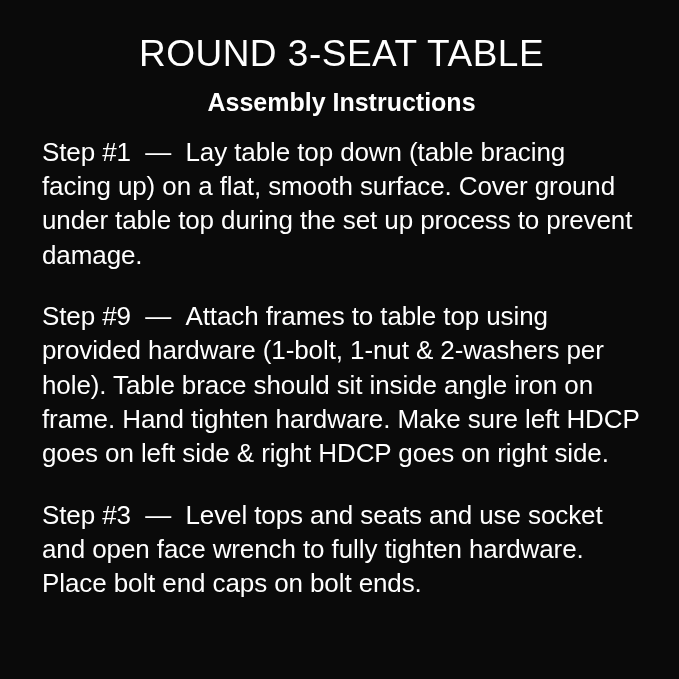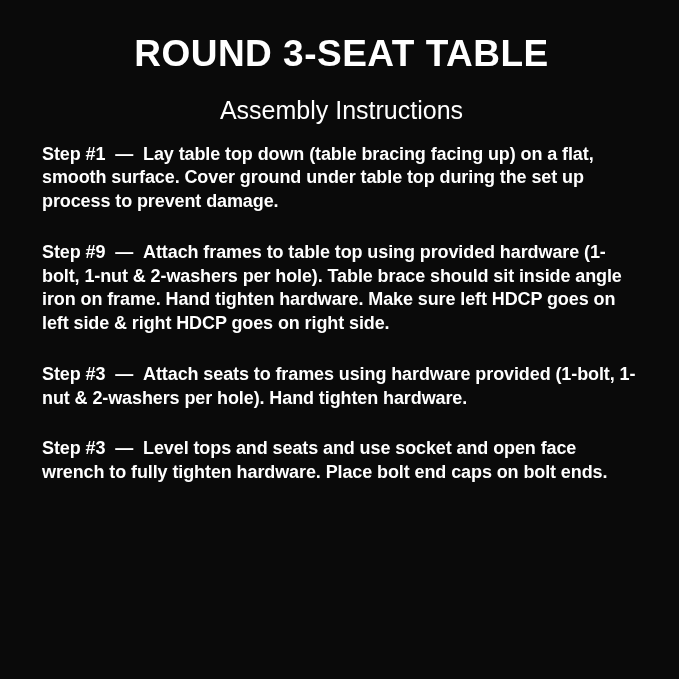--- a/index.html
+++ b/index.html
@@ -21,34 +21,34 @@
     background: #0a0a0a;
     color: #ffffff;
     padding: 34px 38px 20px 42px;
   }
   .header {
     text-align: center;
     margin-bottom: 18px;
   }
   .title {
     font-size: 37px;
-    font-weight: 700;
+    font-weight: 400;
     letter-spacing: 0.5px;
     line-height: 1.1;
     margin: 0;
   }
   .subtitle {
     font-size: 25px;
-    font-weight: 400;
+    font-weight: 700;
     line-height: 1.2;
-    margin: 20px 0 0 0;
+    margin: 12px 0 0 0;
   }
   .step {
-    font-size: 18px;
-    font-weight: 700;
+    font-size: 26px;
+    font-weight: 400;
     line-height: 1.32;
     margin: 0 0 27px 0;
     letter-spacing: -0.1px;
   }
   .step:last-child {
     margin-bottom: 0;
   }
   .sep {
     margin: 0 0.55em;
   }
@@ -59,18 +59,17 @@
 <div class="sheet">
   <div class="header">
     <h1 class="title">ROUND 3-SEAT TABLE</h1>
     <h2 class="subtitle">Assembly Instructions</h2>
   </div>
 
   <p class="step"><span>Step #1</span><span class="sep">—</span><span>Lay table top down (table bracing facing up) on a flat, smooth surface. Cover ground under table top during the set up process to prevent damage.</span></p>
 
   <p class="step"><span>Step #9</span><span class="sep">—</span><span>Attach frames to table top using provided hardware (1-bolt, 1-nut &amp; 2-washers per hole). Table brace should sit inside angle iron on frame. Hand tighten hardware. Make sure left HDCP goes on left side &amp; right HDCP goes on right side.</span></p>
 
-  <p class="step"><span>Step #3</span><span class="sep">—</span><span>Attach seats to frames using hardware provided (1-bolt, 1-nut &amp; 2-washers per hole). Hand tighten hardware.</span></p>
 
 
 
   <p class="step"><span>Step #3</span><span class="sep">—</span><span>Level tops and seats and use socket and open face wrench to fully tighten hardware. Place bolt end caps on bolt ends.</span></p>
 </div>
 
 </body></html>

